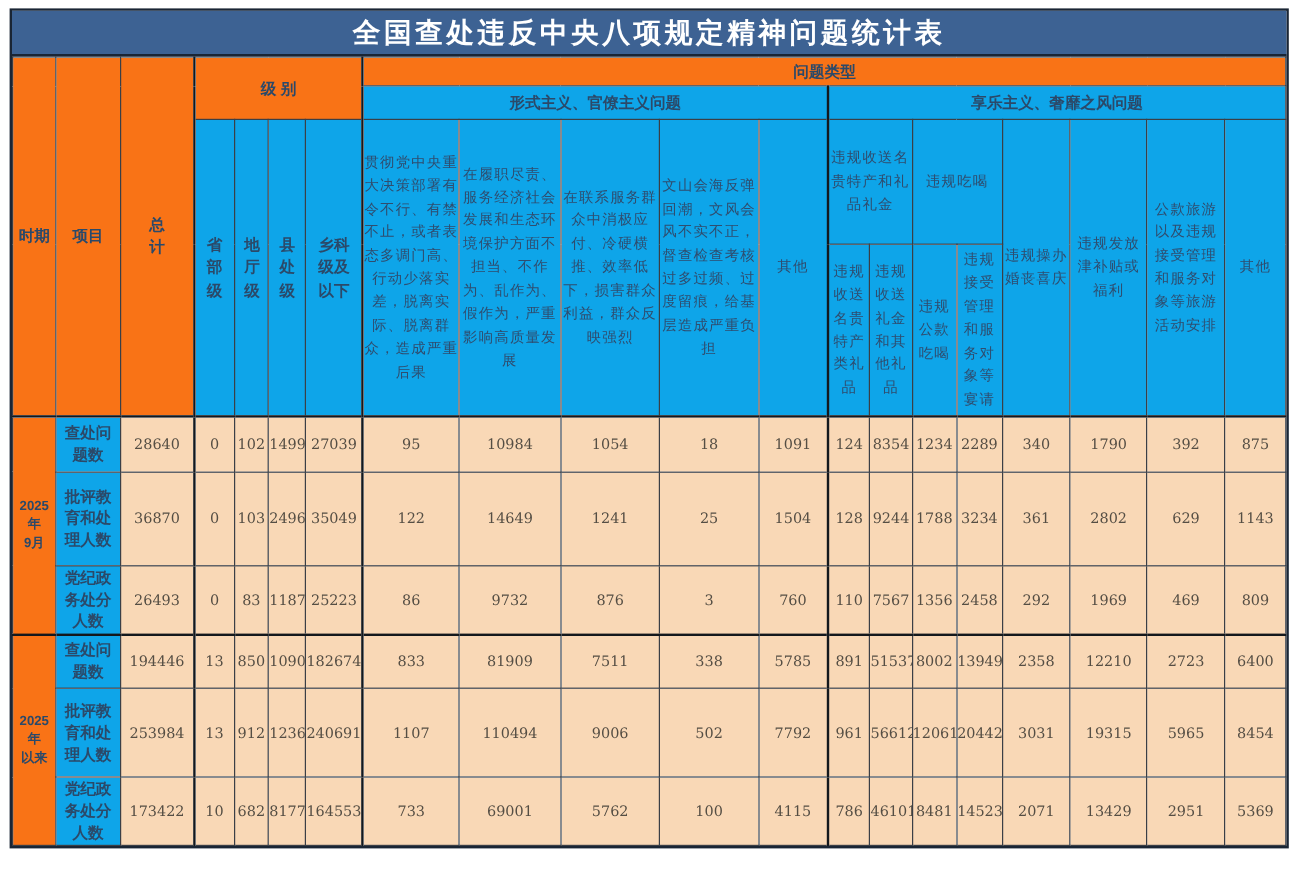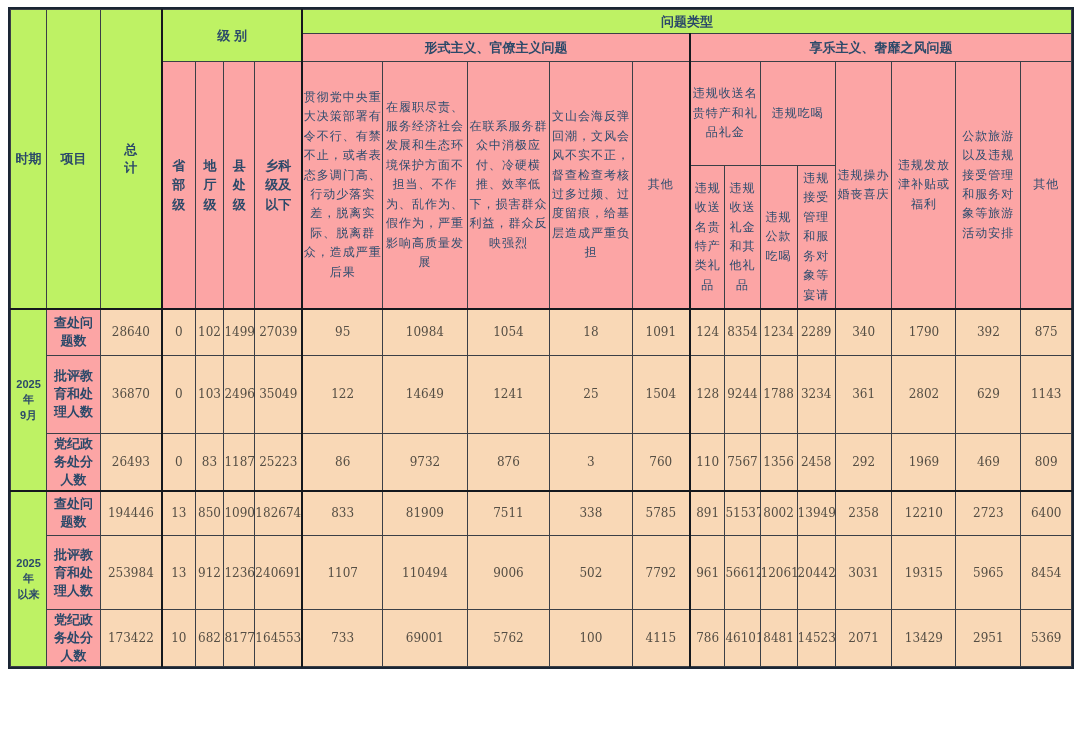--- a/index.html
+++ b/index.html
@@ -4,41 +4,44 @@
 <style>
   html,body{margin:0;padding:0;background:#ffffff;}
   body{width:1080px;height:743px;overflow:hidden;}
   .wrap{margin:7px 8px 0 8px;width:1062px;border:2px solid #1a2534;background:#fff;}
   .titlebar{height:36px;background:#3d6293;border-bottom:2px solid #1a2534;
             display:flex;align-items:center;justify-content:center;}
   .titlebar span{font-family:"DejaVu Serif","Liberation Serif",serif;font-weight:bold;
                  font-size:23px;color:#ffffff;letter-spacing:3px;}
   table{border-collapse:collapse;table-layout:fixed;width:100%;}
   td{border:1px solid #3b3f46;overflow:hidden;text-align:center;vertical-align:middle;padding:1px 2px;}
-  .hd{background:#bef264;}
-  .hl{background:#fca5a5;}
+  .hd{background:#f97316;}
+  .hl{background:#0ea5e9;}
   .lbl{font-family:"Liberation Sans",sans-serif;font-weight:bold;font-size:13px;color:#2b4969;}
   .per{font-size:11px;line-height:1.4;}
   .pre{white-space:pre-line;}
   .lv{padding:0 8px;line-height:1.5;font-family:Liberation Serif, serif;}
   .desc{font-family:"DejaVu Serif","Liberation Serif",serif;font-size:12px;color:#2f4d6f;
         line-height:1.62;letter-spacing:1px;padding:3px 0;font-weight:normal;}
   .n{background:#f9d8b6;font-family:"DejaVu Serif","Liberation Serif",serif;
      font-size:12px;color:#554e44;padding:1px 0;}
   .bl2{border-left:2px solid #14181d;}
   .bt2{border-top:2px solid #14181d;}
   tr.rA{height:24px;} tr.rB{height:28px;} tr.rC{height:104px;} tr.rD{height:126px;}
   tr.d1{height:46px;} tr.d2{height:78px;} tr.d3{height:55px;}
   tr.d4{height:45px;} tr.d5{height:74px;} tr.d6{height:44px;}
 </style>
 </head>
 <body>
 
 <div class="wrap">
 
+  <div class="titlebar">
+    <span>全国查处违反中央八项规定精神问题统计表</span>
+  </div>
 
   <table>
     <colgroup>
       <col style="width:35px">
         <col style="width:52px">
         <col style="width:60px">
       <col style="width:32px">
         <col style="width:28px">
         <col style="width:30px">
         <col style="width:46px">

